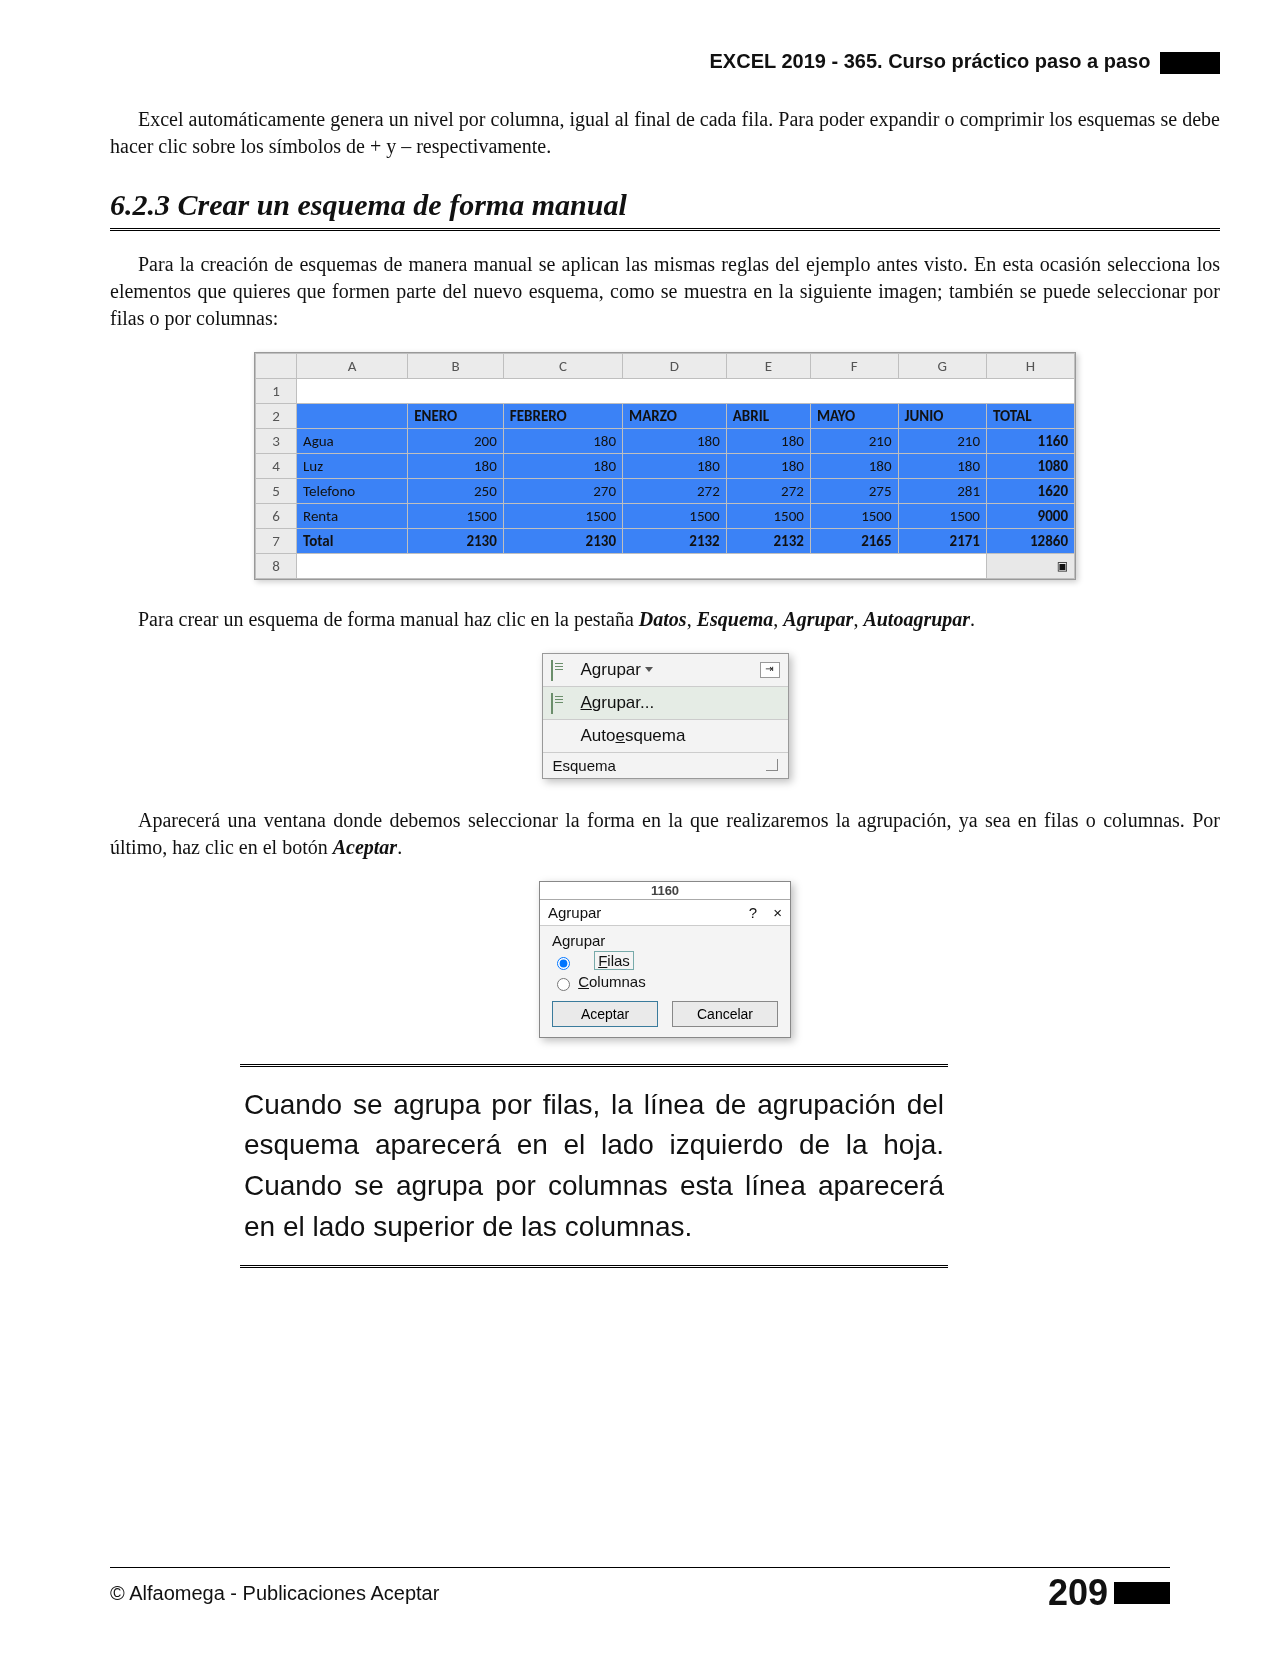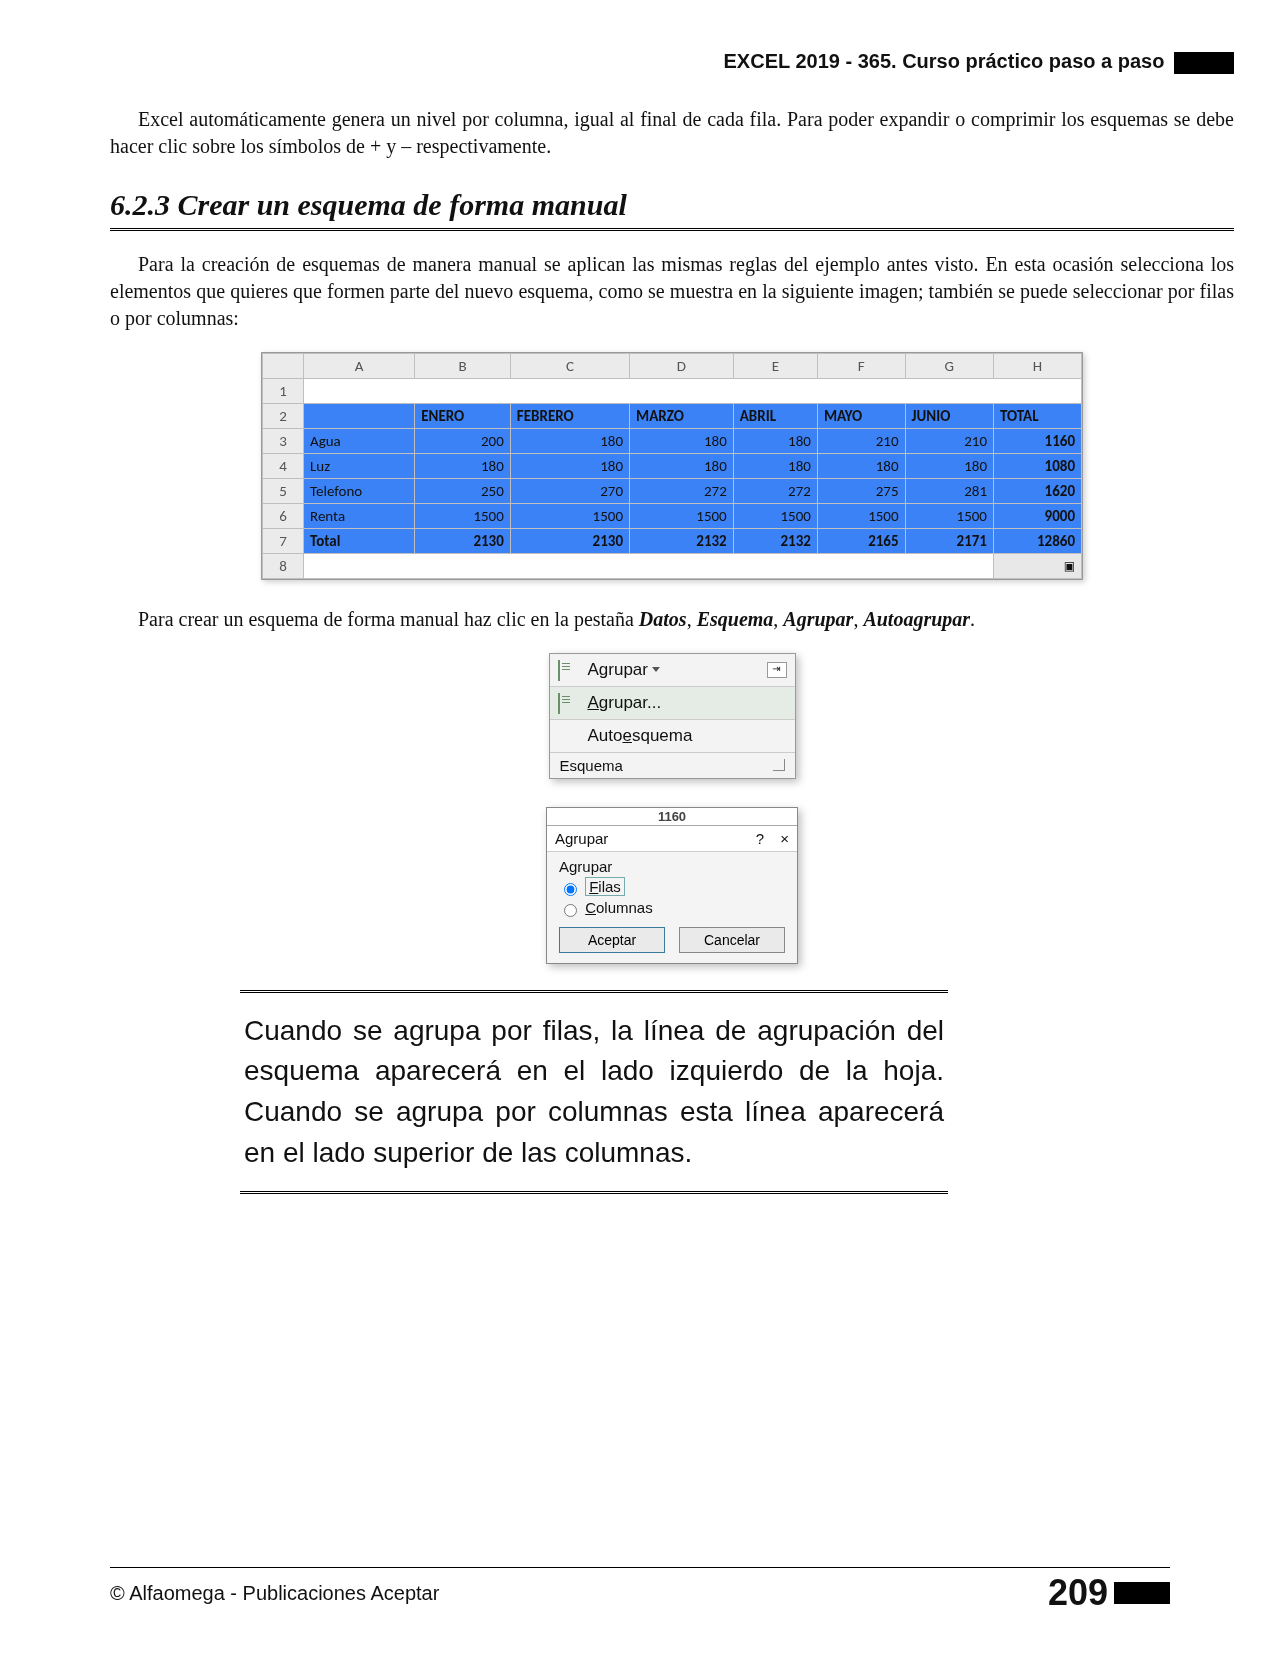--- a/index.html
+++ b/index.html
@@ -9,21 +9,21 @@
     background: #fff;
     font-family: Georgia, 'Times New Roman', serif;
     color: #111;
   }
   .page {
     width: 1280px;
     height: 1656px;
     margin: 0 auto;
     position: relative;
     box-sizing: border-box;
-    padding: 50px 46px 0 110px;
+    padding: 50px 60px 0 110px;
   }
   .header {
     text-align: right;
     font-family: Arial, Helvetica, sans-serif;
     font-weight: bold;
     font-size: 20px;
     margin-bottom: 32px;
   }
   .header .black-block {
     display: inline-block;
@@ -167,21 +167,21 @@
   .dialog-wrap .titlebar {
     display:flex; justify-content:space-between; align-items:center;
     padding: 4px 8px;
     border-bottom:1px solid #ccc;
     background:#fff;
   }
   .dialog-wrap .titlebar .ctrls span { margin-left:12px; cursor:default;}
   .dialog-wrap .dbody { padding: 6px 12px 10px; }
   .dialog-wrap .group label { display:block; margin:3px 0; }
   .dialog-wrap .group input { vertical-align:middle; margin-right:4px;}
-  .dialog-wrap .opt-sel { border:1px solid #7aa; padding:0 3px;}
+  .dialog-wrap .opt-sel { border:1px solid #7aa; padding:0 3px;margin-left:16px;}
   .dialog-wrap .btns { display:flex; gap:14px; margin-top:10px;}
   .dialog-wrap .btns button {
     flex:1;
     padding:4px 6px;
     background:#eaeaea;
     border:1px solid #888;
     font-family:inherit;
     font-size:14px;
   }
   .dialog-wrap .btns button.primary { border:1.5px solid #3a7b9c; }
@@ -349,20 +349,24 @@
     <div class="row">
       <span class="icon"></span>
       <span>Auto<span class="under">e</span>squema</span>
     </div>
     <div class="footer">
       <span>Esquema</span>
       <span class="launcher"></span>
     </div>
   </div>
 
+  <p class="body">
+    <span>Aparecerá una ventana donde debemos seleccionar la forma en la que realizaremos la agrupación, ya sea en filas o columnas. Por último, haz clic en el botón </span>
+    <span class="bold-italic">Aceptar</span>.
+  </p>
 
   <div class="dialog-wrap">
     <div class="peek">1160</div>
     <div class="titlebar">
       <span>Agrupar</span>
       <span class="ctrls">
         <span>?</span>
         <span>×</span>
       </span>
     </div>

